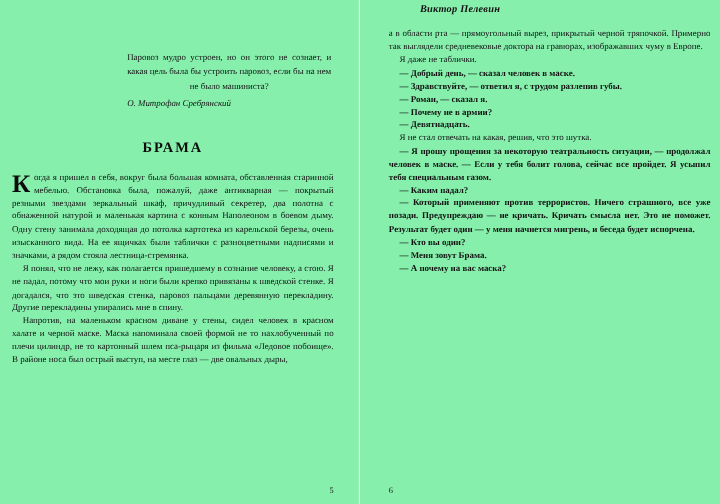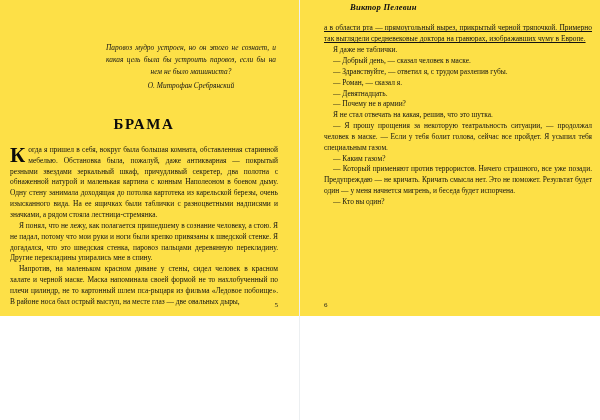--- a/index.html
+++ b/index.html
@@ -16,23 +16,23 @@
     position: relative;
   }
   .spread {
     display: flex;
     width: 600px;
     height: 420px;
     position: relative;
   }
   .page {
     position: relative;
-    height: 316px;
+    height: 420px;
     box-sizing: border-box;
-    background: #fde047;
+    background: #86efac;
   }
   .page-left {
     width: 300px;
     padding: 0 22px 0 10px;
   }
   .page-right {
     width: 300px;
     padding: 0 8px 0 24px;
   }
   .gutter {
@@ -59,64 +59,63 @@
   .head-spacer {
     height: 12px;
   }
 
   
   .epigraph {
     margin-top: 30px;
     margin-left: 96px;
     margin-right: 2px;
     font-size: 7.4px;
-    font-style: italic;
     line-height: 1.62;
     text-align: justify;
     text-align-last: center;
     color: #151515;
   }
   .epigraph-attrib {
     margin-top: 3px;
     margin-left: 96px;
     margin-right: 2px;
     font-size: 7.4px;
     font-style: italic;
-    text-align: center;
+    text-align: left;
     color: #151515;
   }
 
   
   .chapter-title {
     margin-top: 26px;
     margin-bottom: 12px;
     text-align: center;
     font-weight: bold;
-    font-size: 15px;
+    font-size: 12px;
     letter-spacing: 1.6px;
     color: #0c0c0c;
   }
 
   
   .body-text p {
     margin: 0;
     font-size: 7.45px;
     line-height: 1.455;
     text-align: justify;
     text-indent: 9px;
     color: #121212;
     -webkit-hyphens: auto;
     hyphens: auto;
   }
   .body-text p.noindent {
     text-indent: 0;
-    text-decoration: underline;
   }
   .body-text p.dialogue {
     text-indent: 9px;
+    font-weight: bold;
   }
 
   
   .dropcap-para {
     position: relative;
     text-indent: 0 !important;
   }
   .dropcap {
     float: left;
     font-size: 21px;
@@ -171,25 +170,27 @@
   <div class="page page-right">
 
     <div class="running-head">Виктор Пелевин</div>
 
     <div class="body-text" style="margin-top:11px;">
       <p class="noindent"><span>а в области рта — прямоугольный вырез, прикрытый черной тряпочкой. Примерно так выглядели средневековые доктора на гравюрах, изображавших чуму в Европе.</span></p>
       <p><span>Я даже не таблички.</span></p>
       <p class="dialogue"><span>— Добрый день, — сказал человек в маске.</span></p>
       <p class="dialogue"><span>— Здравствуйте, — ответил я, с трудом разлепив губы.</span></p>
       <p class="dialogue"><span>— Роман, — сказал я.</span></p>
+      <p class="dialogue"><span>— Почему не в армии?</span></p>
       <p class="dialogue"><span>— Девятнадцать.</span></p>
-      <p class="dialogue"><span>— Почему не в армии?</span></p>
       <p><span>Я не стал отвечать на какая, решив, что это шутка.</span></p>
       <p class="dialogue"><span>— Я прошу прощения за некоторую театральность ситуации, — продолжал человек в маске. — Если у тебя болит голова, сейчас все пройдет. Я усыпил тебя специальным газом.</span></p>
-      <p class="dialogue"><span>— Каким газом?</span></p>
+      <p class="dialogue"><span>— Каким падал?</span></p>
       <p class="dialogue"><span>— Который применяют против террористов. Ничего страшного, все уже позади. Предупреждаю — не кричать. Кричать смысла нет. Это не поможет. Результат будет один — у меня начнется мигрень, и беседа будет испорчена.</span></p>
       <p class="dialogue"><span>— Кто вы один?</span></p>
+      <p class="dialogue"><span>— Меня зовут Брама.</span></p>
+      <p class="dialogue"><span>— А почему на вас маска?</span></p>
     </div>
 
     <div class="folio folio-right">6</div>
   </div>
 
 </div>
 
 </body></html>

